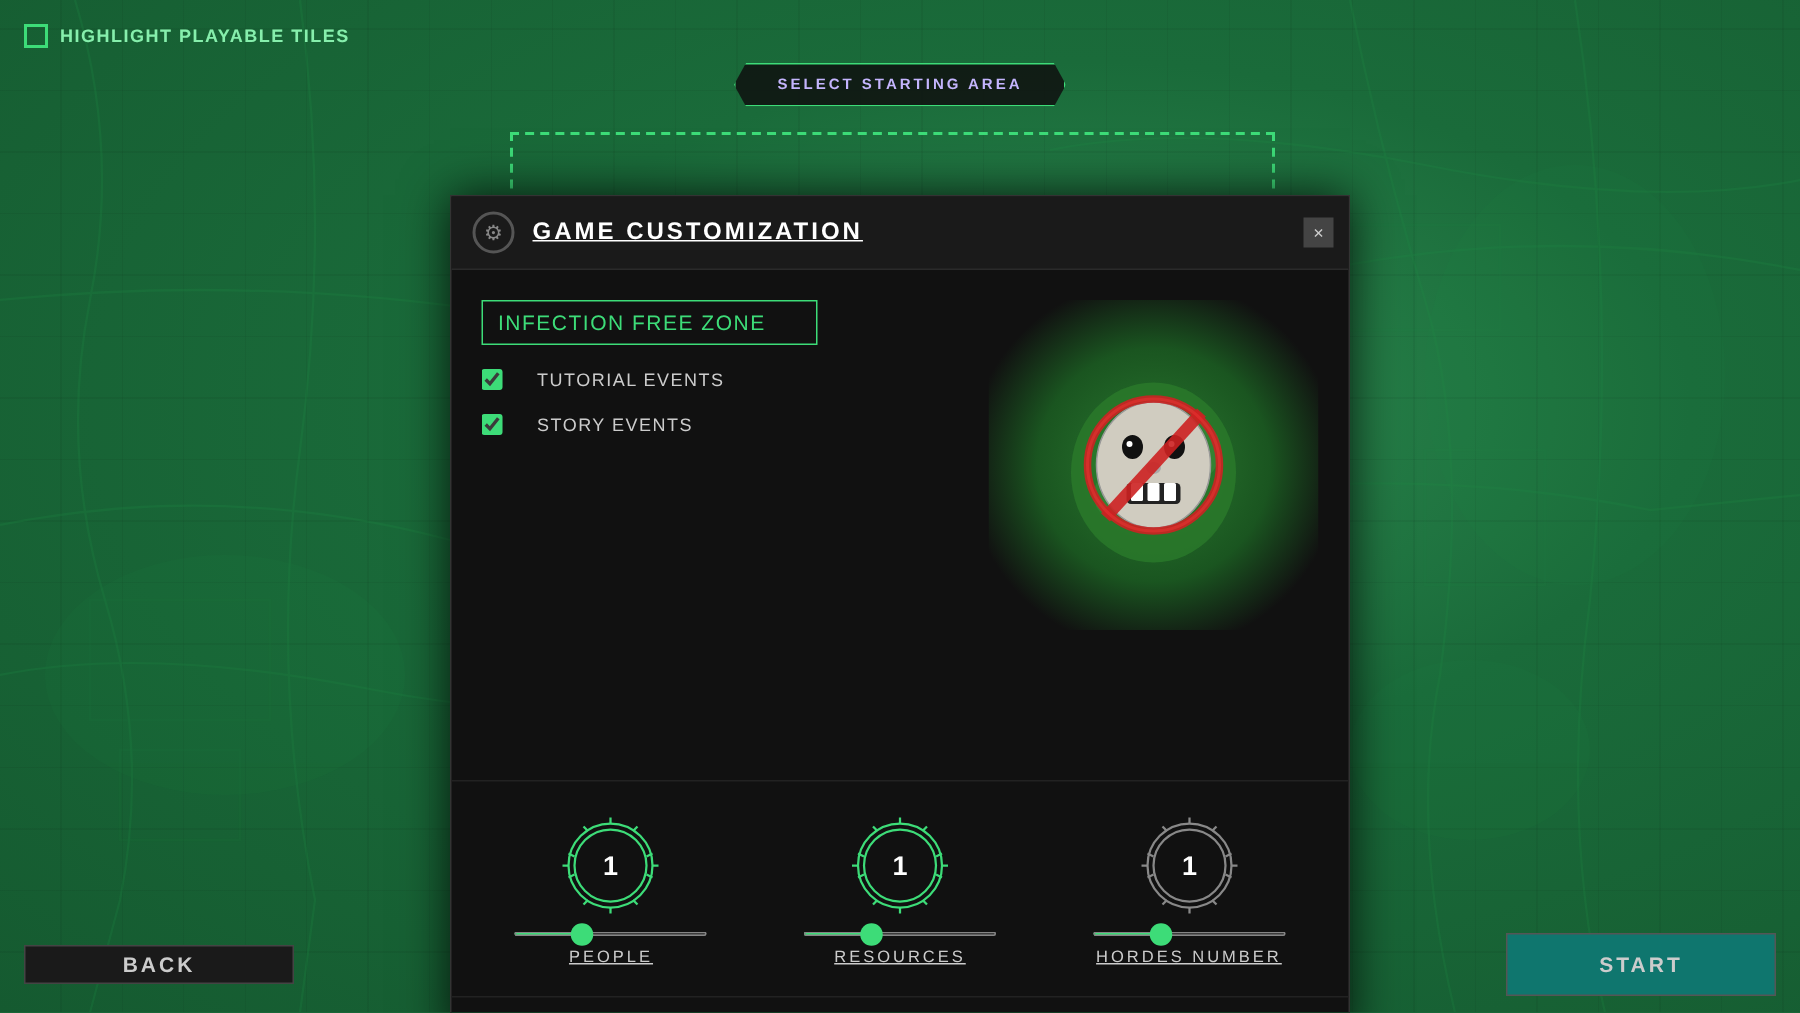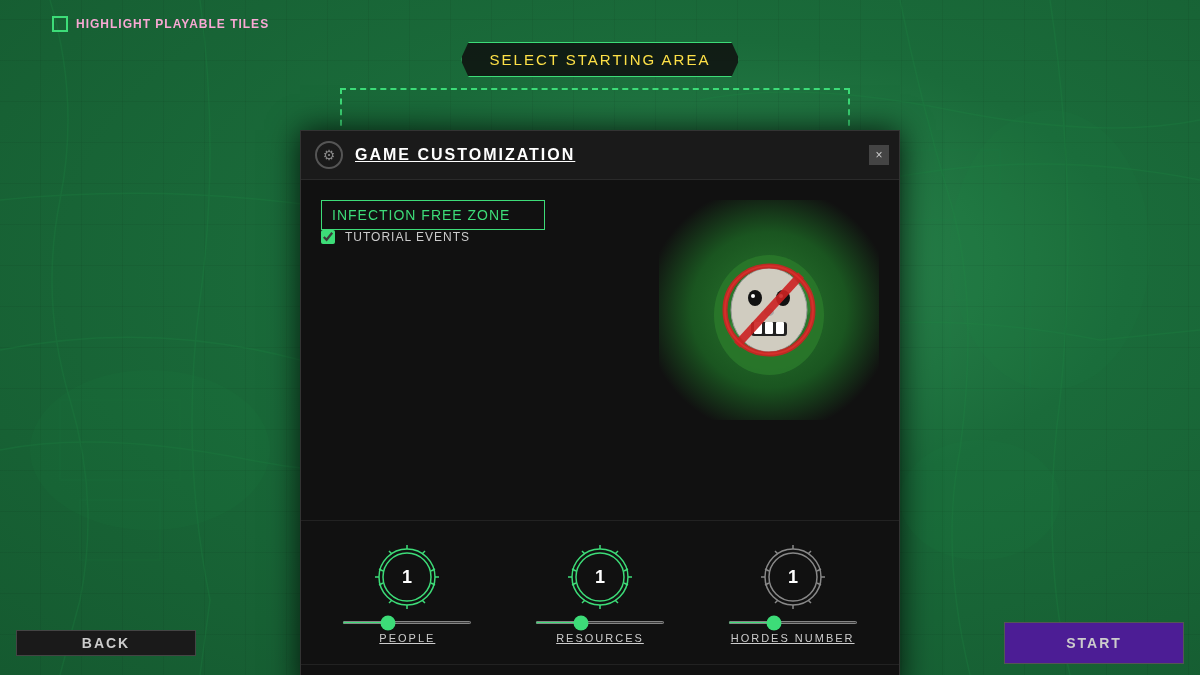--- a/index.html
+++ b/index.html
@@ -56,23 +56,23 @@
 
     
     .select-area-banner {
       position: absolute;
       top: 42px;
       left: 50%;
       transform: translateX(-50%);
       background: rgba(15, 15, 15, 0.85);
       border: 1.5px solid #3ddc78;
       padding: 8px 28px;
-      color: #fde047;
-      font-size: 15px;
-      font-weight: normal;
+      color: #c4b5fd;
+      font-size: 10px;
+      font-weight: bold;
       letter-spacing: 2px;
       text-transform: uppercase;
       clip-path: polygon(8px 0%, calc(100% - 8px) 0%, 100% 50%, calc(100% - 8px) 100%, 8px 100%, 0% 50%);
     }
 
     
     .selection-rect {
       position: absolute;
       top: 88px;
       left: 340px;
@@ -83,26 +83,25 @@
     }
 
     
     .highlight-tiles {
       position: absolute;
       top: 16px;
       left: 16px;
       display: flex;
       align-items: center;
       gap: 8px;
-      color: #f9a8d4;
+      color: #86efac;
       font-size: 12px;
       font-weight: bold;
       letter-spacing: 1px;
       cursor: pointer;
-      margin-left: 36px;
     }
 
     .highlight-tiles .checkbox-box {
       width: 16px;
       height: 16px;
       border: 2px solid #3ddc78;
       background: transparent;
     }
 
     
@@ -194,21 +193,22 @@
       font-size: 14px;
       letter-spacing: 1px;
       width: 224px;
       outline: none;
     }
 
     
     .checkbox-row {
       display: flex;
       align-items: center;
-      gap: 10px;
+      gap: 23px;
+      margin-top: 16px;
       color: #cccccc;
       font-size: 12px;
       letter-spacing: 1px;
       text-transform: uppercase;
       cursor: pointer;
     }
 
     .checkbox-row input[type="checkbox"] {
       accent-color: #3ddc78;
       width: 14px;
@@ -304,21 +304,21 @@
       font-size: 14px;
       font-weight: bold;
       letter-spacing: 2px;
       text-transform: uppercase;
       padding: 4px 60px;
       cursor: pointer;
       min-width: 180px;
     }
 
     .btn-start {
-      background: #4c1d95;
+      background: #0f766e;
       border: 1px solid #555;
       color: #cccccc;
       font-size: 14px;
       font-weight: bold;
       letter-spacing: 2px;
       text-transform: uppercase;
       padding: 12px 60px;
       cursor: pointer;
       min-width: 180px;
     }
@@ -390,20 +390,24 @@
       
       <input type="text" class="zone-name-input" value="INFECTION FREE ZONE" style="">
 
       
       <label class="checkbox-row">
         <input type="checkbox" checked="" style="">
         <span>TUTORIAL EVENTS</span>
       </label>
 
       
+      <label class="checkbox-row">
+        <input type="checkbox" checked="" style="">
+        <span>STORY EVENTS</span>
+      </label>
     </div>
 
     <div class="modal-logo">
       <div class="logo-bg"></div>
       <div class="logo-svg">
         <svg width="160" height="160" viewBox="0 0 160 160" xmlns="http://www.w3.org/2000/svg">
 
           <ellipse cx="80" cy="85" rx="55" ry="60" fill="#2a7a2a" opacity="0.8"></ellipse>
           <ellipse cx="95" cy="70" rx="30" ry="25" fill="#3a8a3a" opacity="0.6"></ellipse>
           <ellipse cx="65" cy="100" rx="25" ry="20" fill="#3a8a3a" opacity="0.6"></ellipse>

